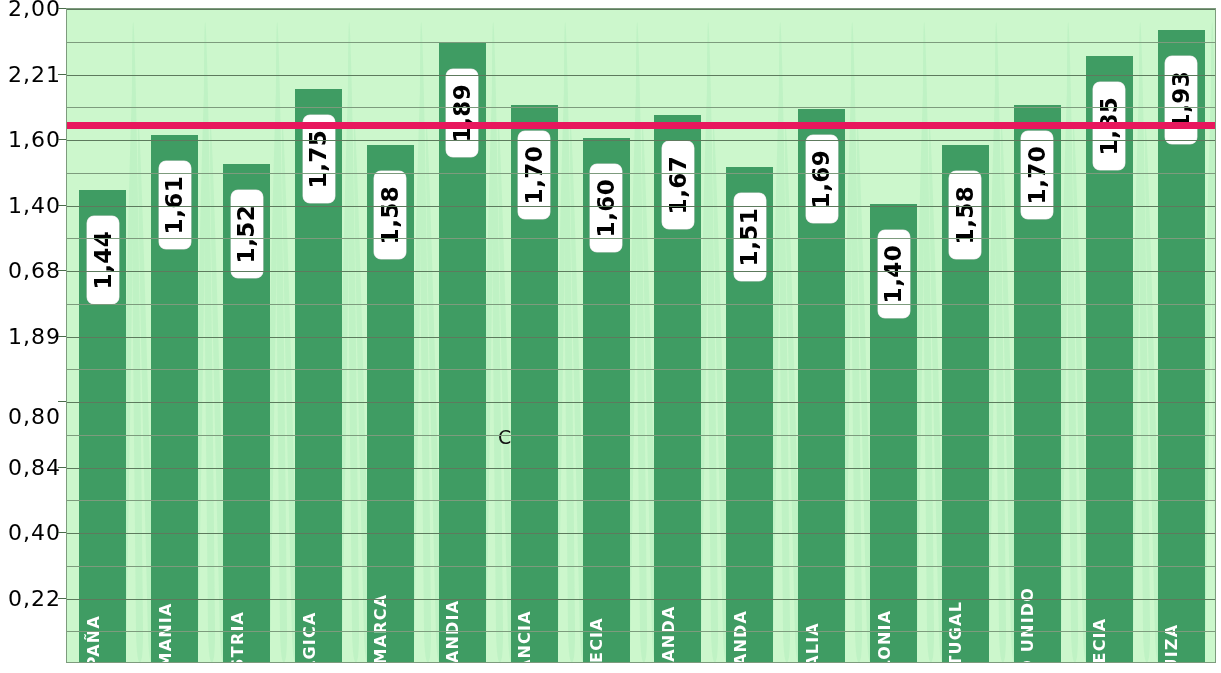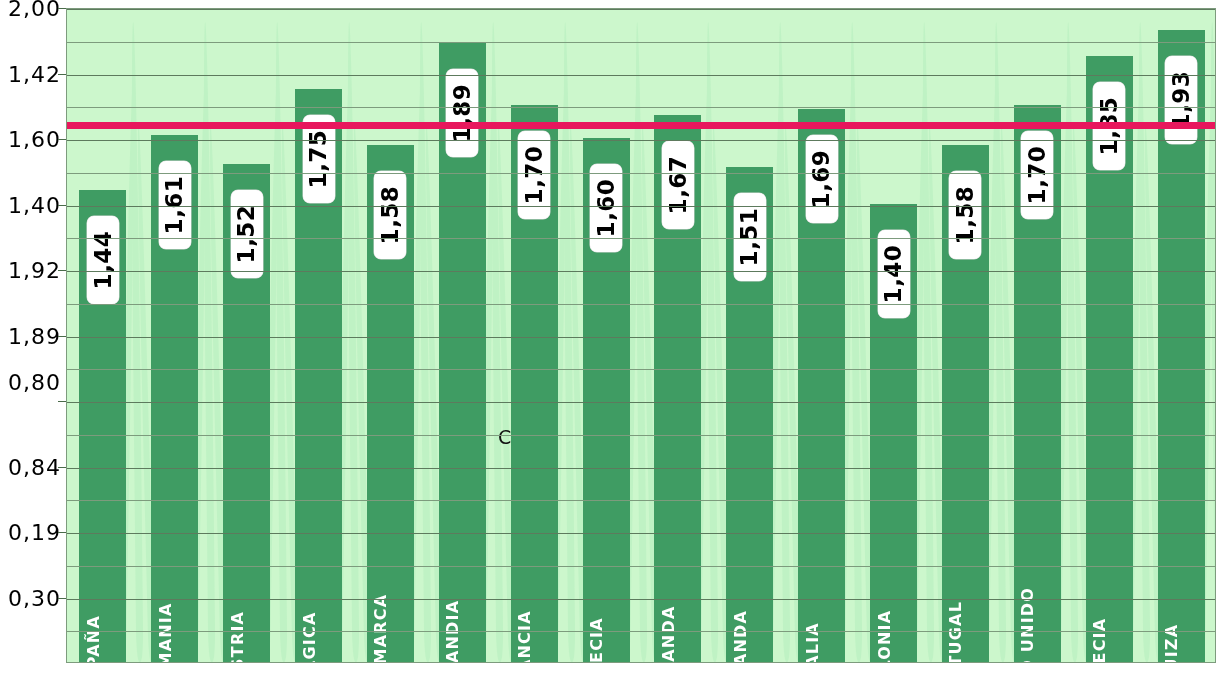--- a/index.html
+++ b/index.html
@@ -102,37 +102,37 @@
   }
 </style>
 </head>
 <body>
 
 <div id="app">
 
   <div id="yaxis">
       <div class="ytick" style="top: 8px;">2,00</div>
       <div class="ytickmark" style="top: 8px;"></div>
-      <div class="ytick" style="top: 73.5px;">1,42</div>
+      <div class="ytick" style="top: 73.5px;">2,21</div>
       <div class="ytickmark" style="top: 73.5px;"></div>
       <div class="ytick" style="top: 139px;">1,60</div>
       <div class="ytickmark" style="top: 139px;"></div>
       <div class="ytick" style="top: 204.5px;">1,40</div>
       <div class="ytickmark" style="top: 204.5px;"></div>
-      <div class="ytick" style="top: 270px;">1,92</div>
+      <div class="ytick" style="top: 270px;">0,68</div>
       <div class="ytickmark" style="top: 270px;"></div>
       <div class="ytick" style="top: 335.5px;">1,89</div>
       <div class="ytickmark" style="top: 335.5px;"></div>
-      <div class="ytick" style="top: 382px;">0,80</div>
+      <div class="ytick" style="top: 416px;">0,80</div>
       <div class="ytickmark" style="top: 401px;"></div>
       <div class="ytick" style="top: 466.5px;">0,84</div>
       <div class="ytickmark" style="top: 466.5px;"></div>
-      <div class="ytick" style="top: 532px;">0,19</div>
+      <div class="ytick" style="top: 532px;">0,40</div>
       <div class="ytickmark" style="top: 532px;"></div>
-      <div class="ytick" style="top: 597.5px;">0,30</div>
+      <div class="ytick" style="top: 597.5px;">0,22</div>
       <div class="ytickmark" style="top: 597.5px;"></div>
     </div>
 
   <div id="plot">
     <div id="decor">
         <div class="blade-group" style="left: 57.4375px; width: 28.875px;">
           <div class="blade" style="left: 1px; width: 6px; height: 585px; border-radius: 50% 50% 40% 40% / 70% 70% 6% 6%; transform: skewX(-1deg);"></div>
           <div class="blade" style="left: 9px; width: 7px; height: 640px; border-radius: 50% 50% 42% 42% / 64% 64% 5% 5%; transform: skewX(0.6deg);"></div>
           <div class="blade" style="left: 18px; width: 6px; height: 540px; border-radius: 50% 50% 40% 40% / 72% 72% 6% 6%; transform: skewX(1.4deg);"></div>
         </div>

